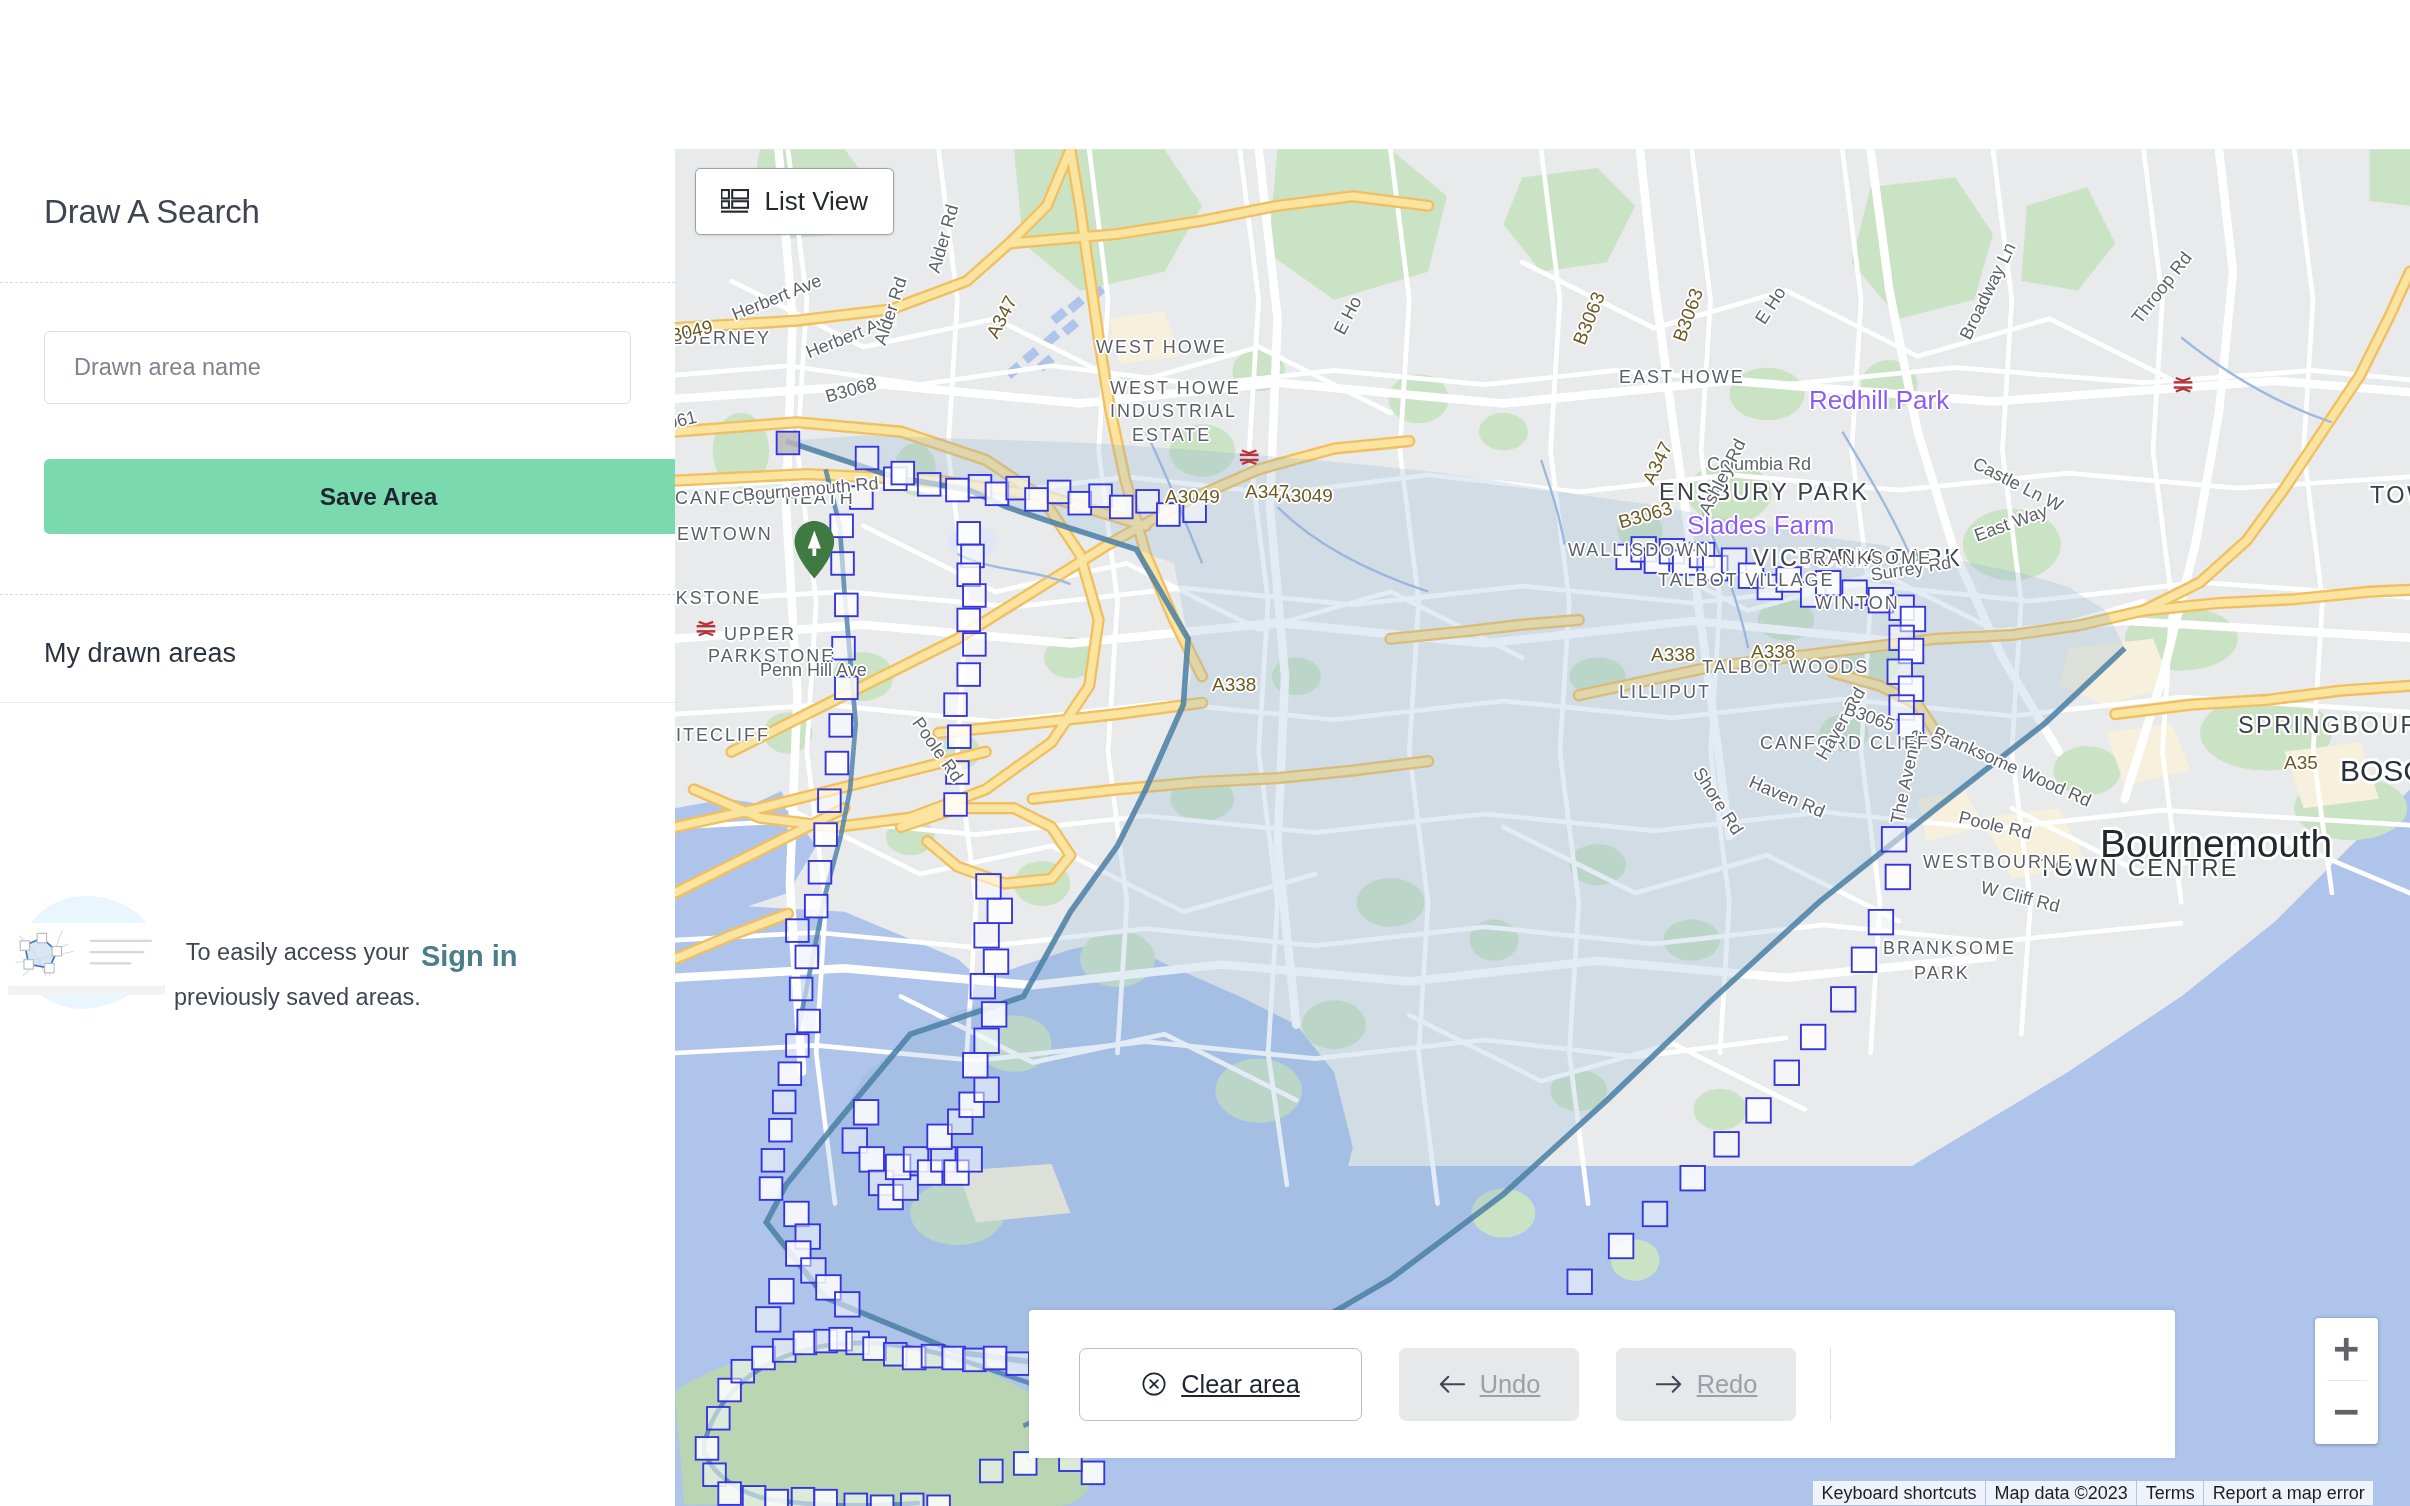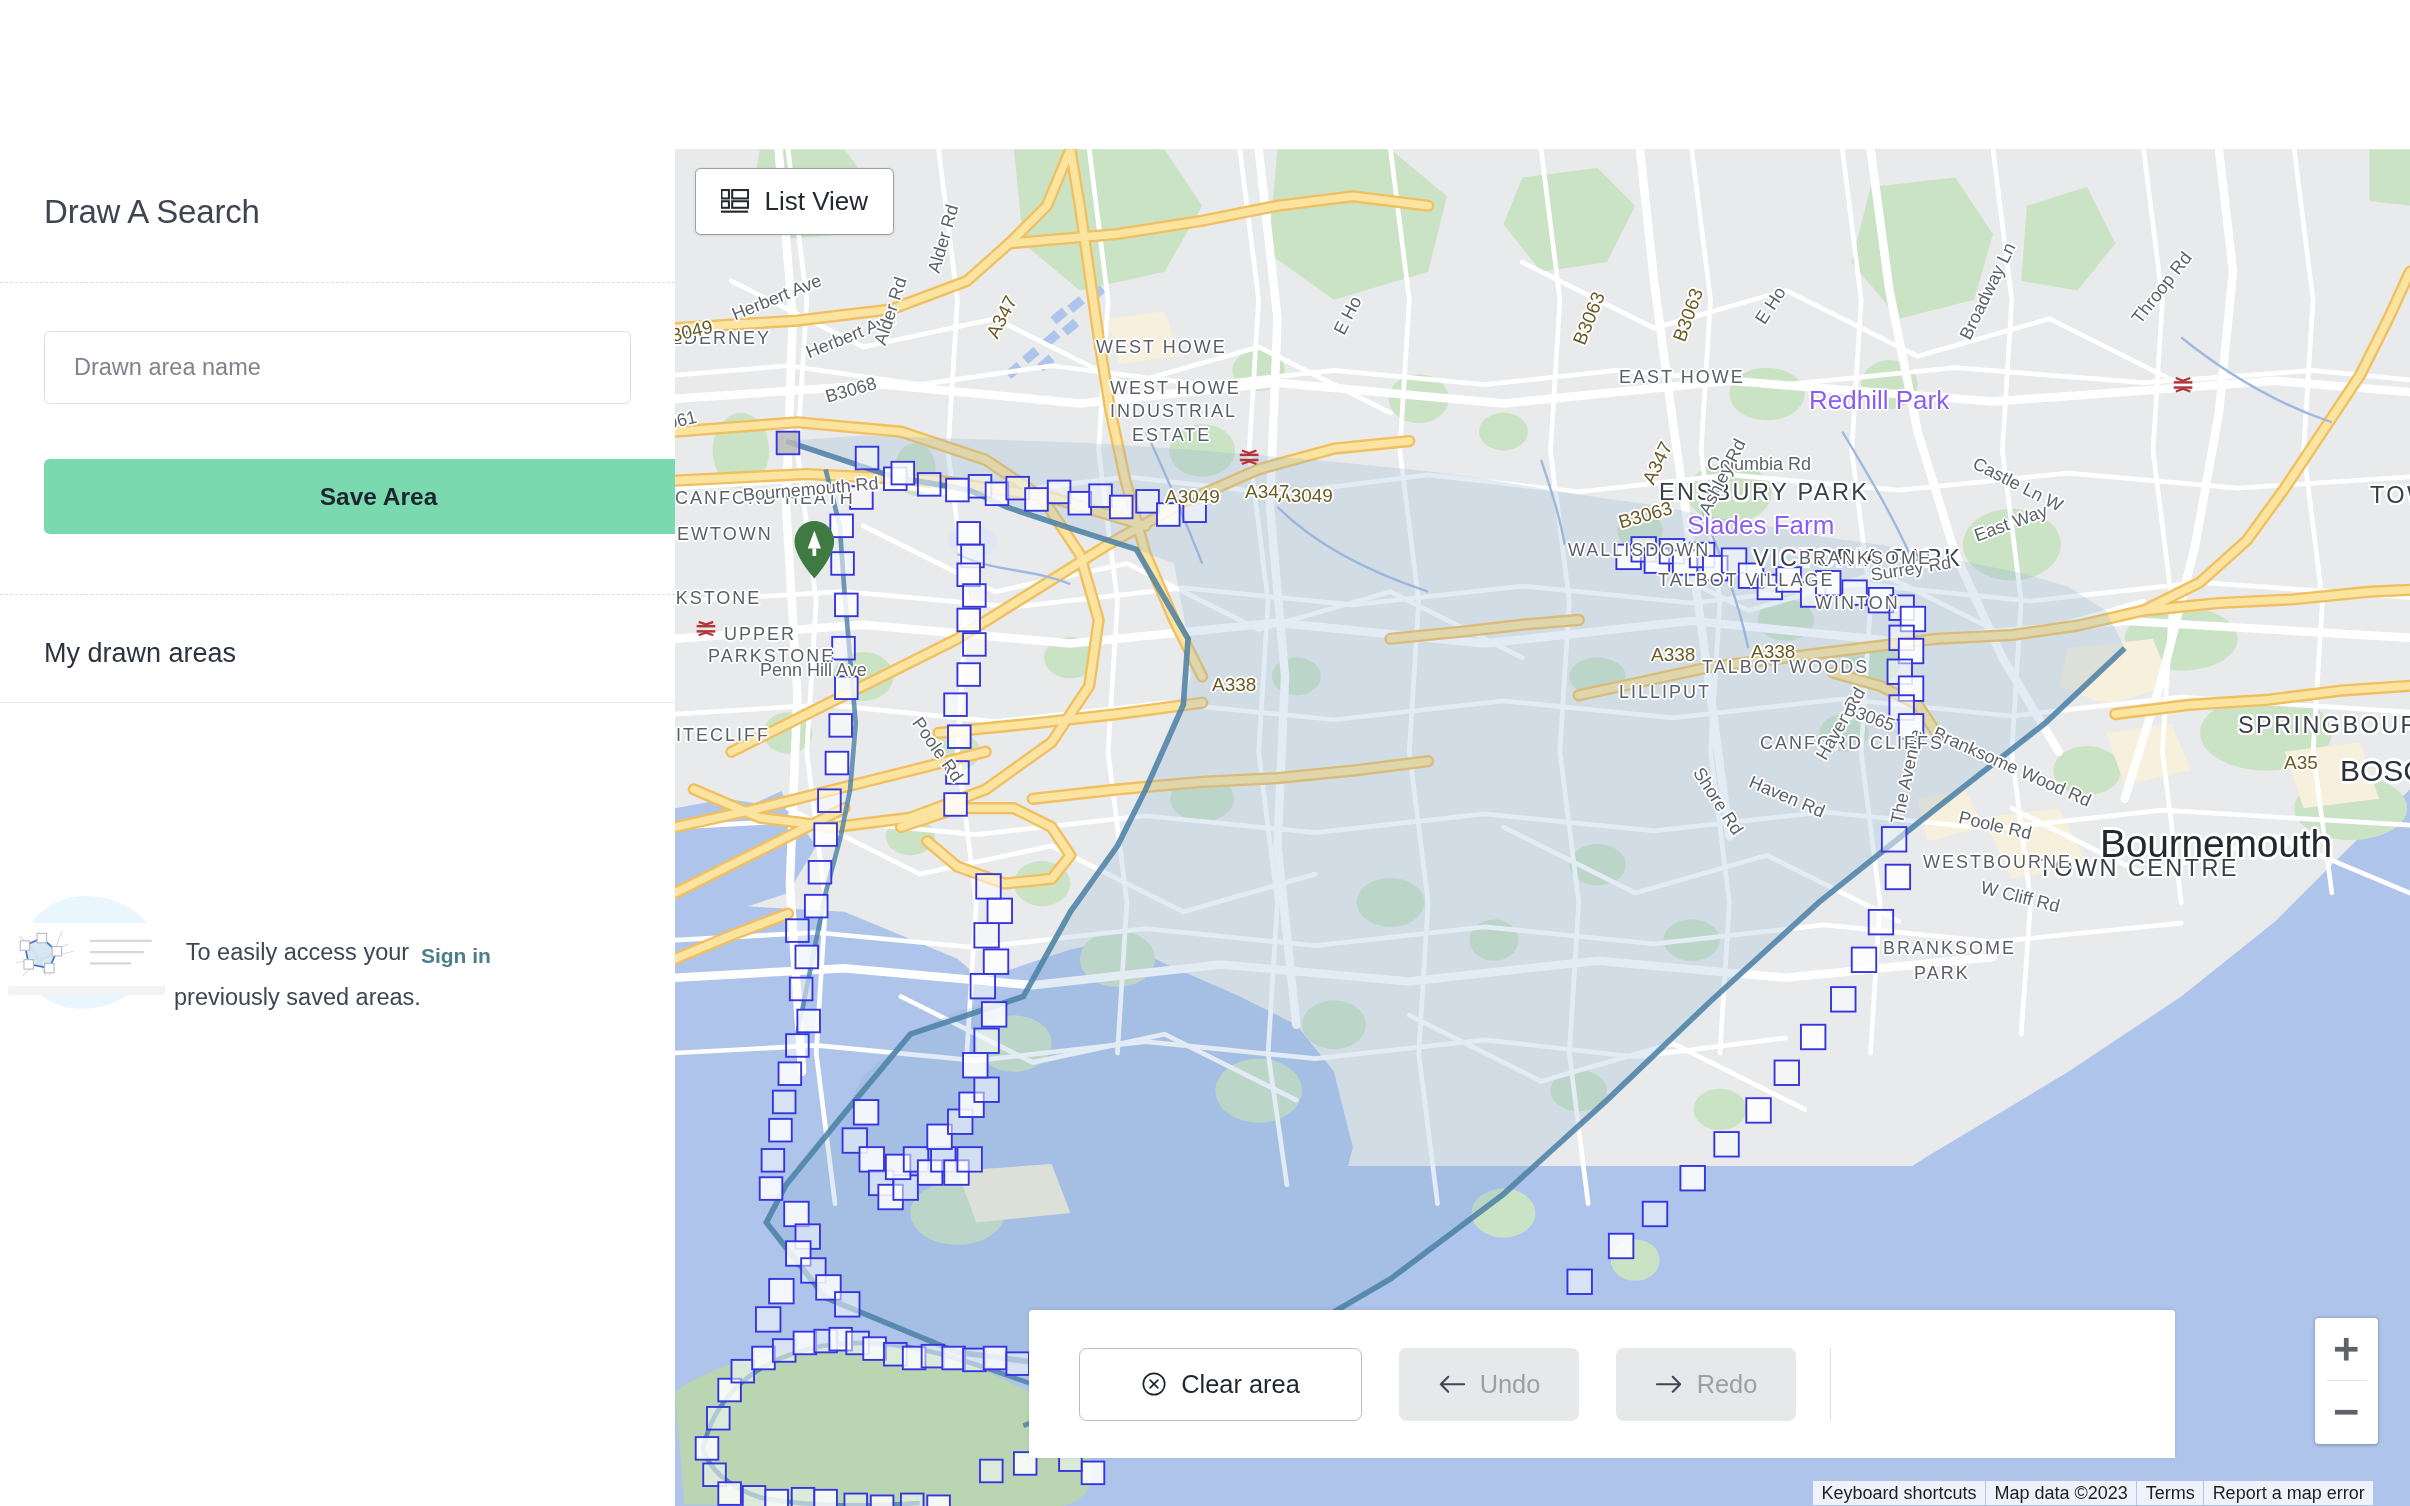--- a/index.html
+++ b/index.html
@@ -85,21 +85,21 @@
     background: #ffffff; border-radius: 2.8px;
   }
   #illus-svg { position: absolute; left: 7.5px; top: 27px; }
 
   .empty-line {
     font-size: 23.5px; color: #3f4552; line-height: 45px; text-align: center;
   }
   #empty-text { margin-top: 45px; }
   #signin-link {
     display: block; margin-top: 7.5px;
-    font-size: 21px; color: #4a7f8a; font-weight: 700;
+    font-size: 29px; color: #4a7f8a; font-weight: 700;
     text-decoration: none; text-align: center; cursor: pointer;
   }
 
   
   #map {
     position: absolute; left: 675px; top: 149px;
     width: 1735px; height: 1358px;
     background: #e9eaec;
     overflow: hidden;
   }
@@ -160,20 +160,21 @@
     background: #ffffff; border-radius: 3.8px 3.8px 0 0;
     display: flex; align-items: center;
     padding-left: 50px;
     box-shadow: 0 -0.9px 5.6px rgba(0,0,0,0.08);
   }
   .tb-btn {
     height: 73px; border-radius: 7.5px;
     display: flex; align-items: center; justify-content: center; gap: 14px;
     font-size: 25.4px; cursor: pointer;
     font-family: "Liberation Sans", sans-serif;
+    text-decoration: underline;
   }
   #clear-area-btn {
     width: 283px; background: #fff; border: 0.9px solid #b9bcc1; color: #1f2430;
   }
   #undo-btn, #redo-btn {
     width: 180px; background: #e7e8ea; border: none; color: #9aa0a6;
     margin-left: 37px;
   }
   #tb-sep {
     width: 0.9px; height: 73px; background: #e0e1e4; margin-left: 34px;

